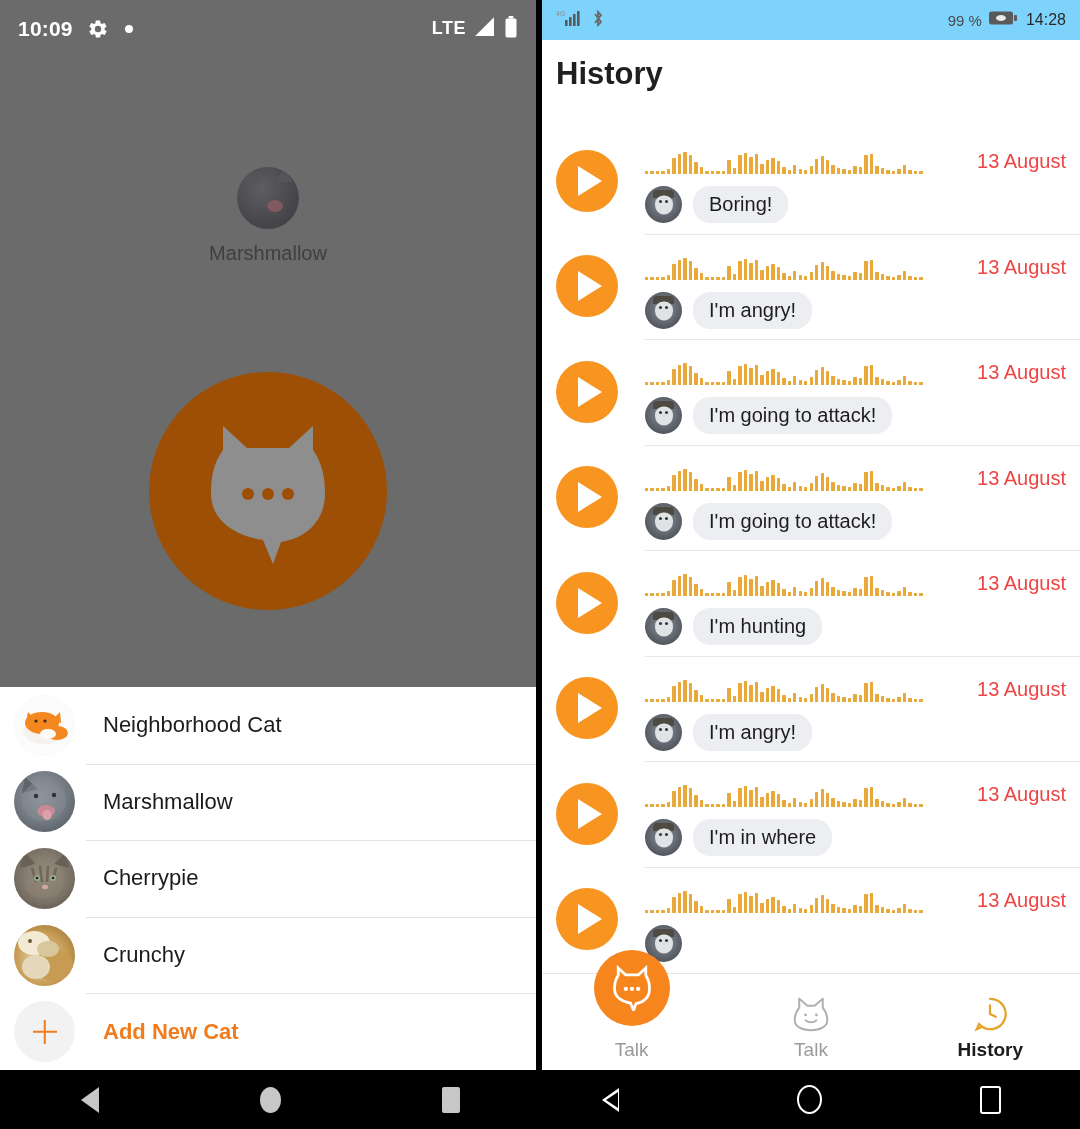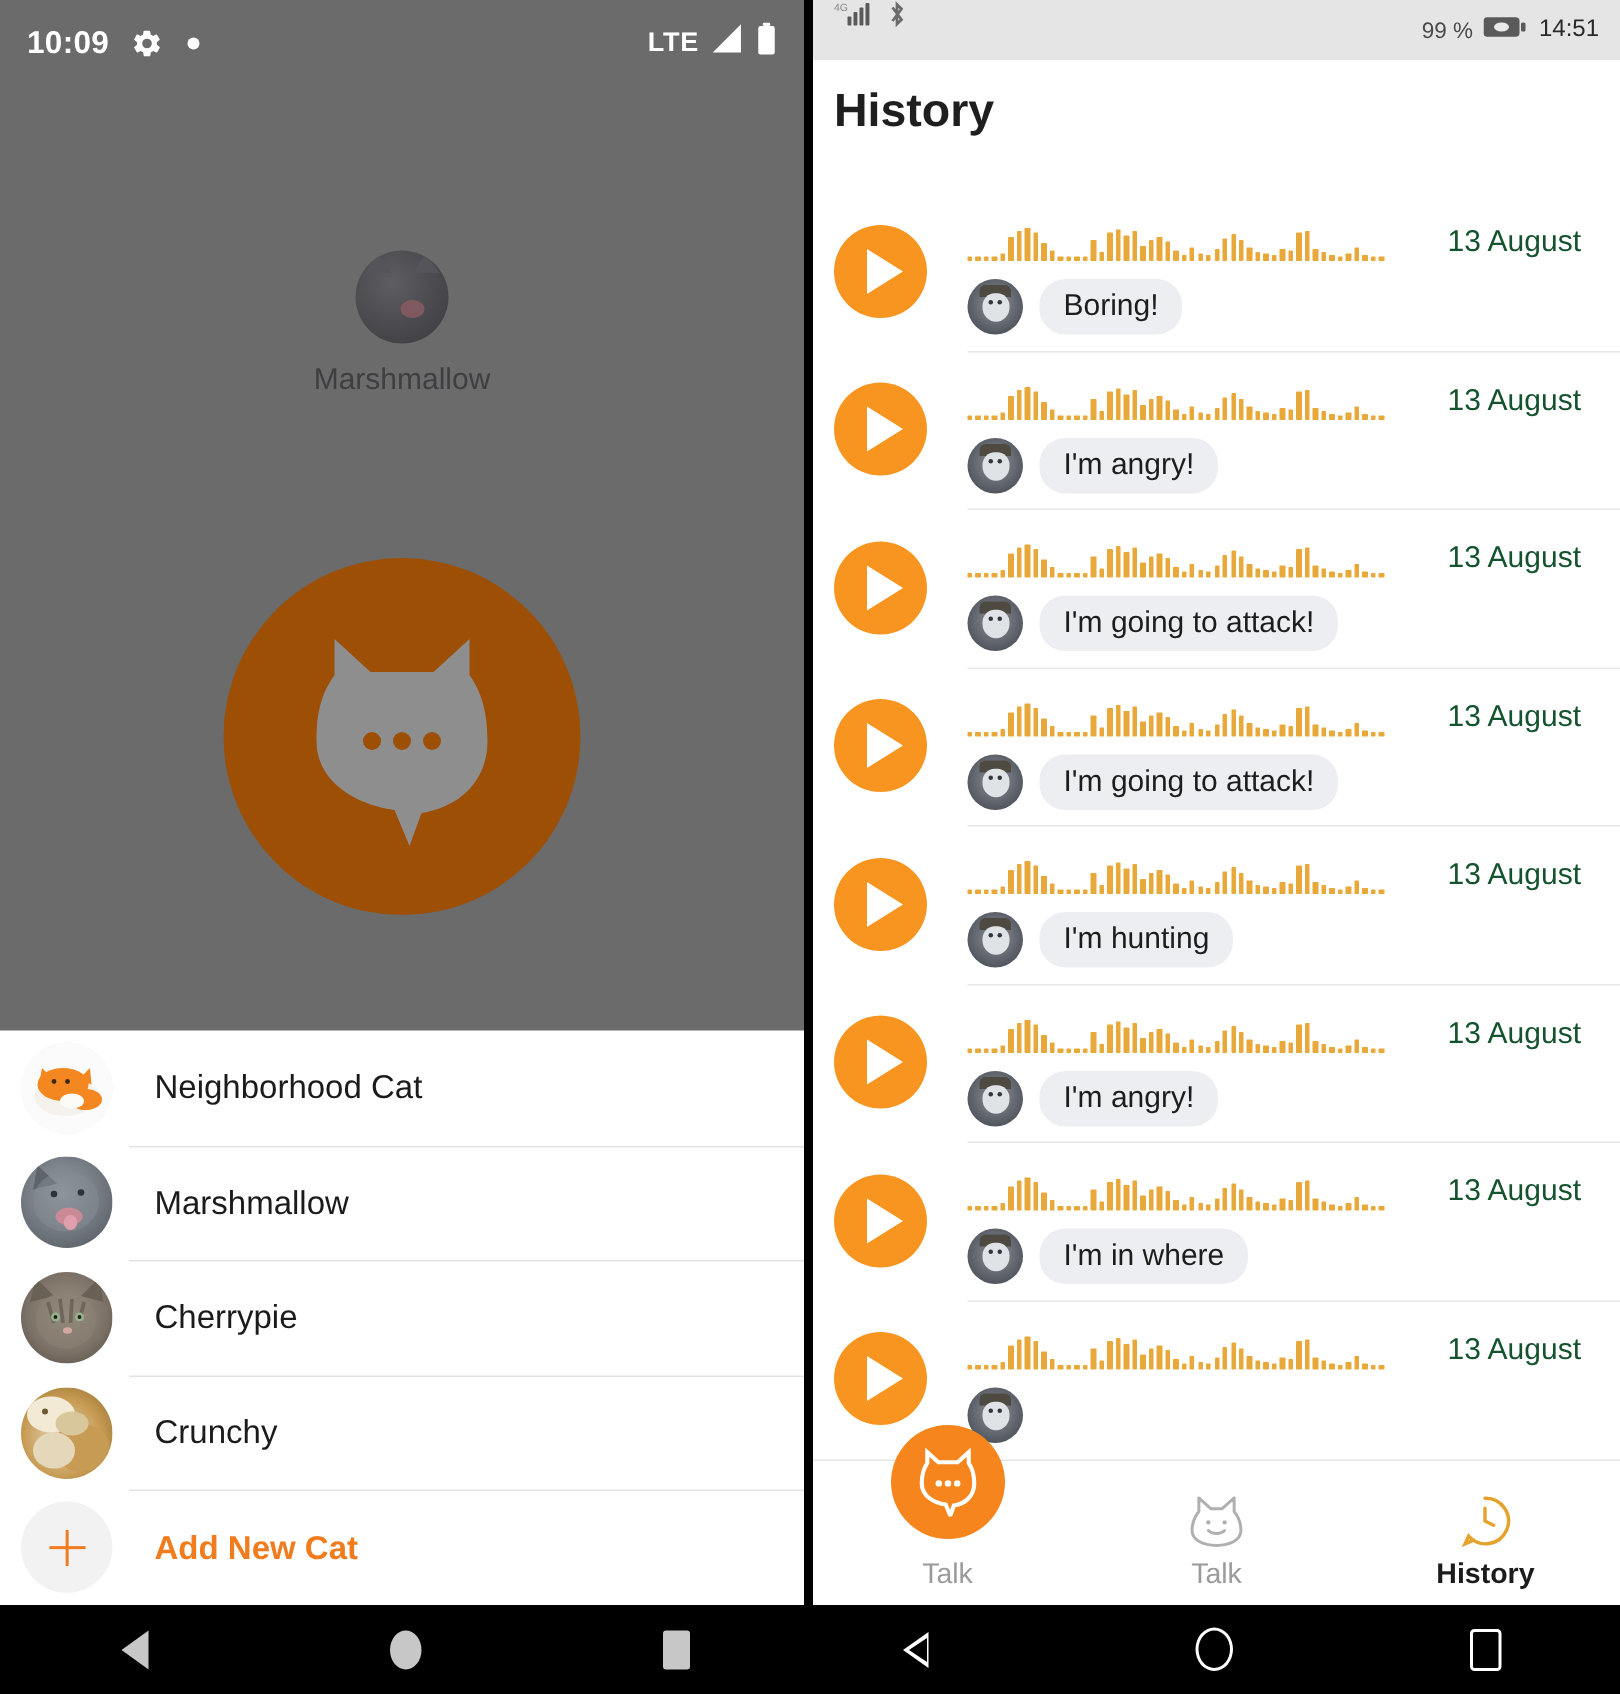--- a/index.html
+++ b/index.html
@@ -99,22 +99,22 @@
   .art-cherrypie { background: radial-gradient(circle at 50% 45%, #9e9384 0%, #7a7065 60%, #514a41 100%); }
   .art-crunchy  { background: radial-gradient(circle at 45% 55%, #e8dcc4 0%, #c79b53 55%, #8d6a2d 100%); }
 
   
   .right-panel {
     position: absolute; left: 542px; top: 0; width: 538px; height: 1070px;
     background: #ffffff; overflow: hidden;
   }
   .r-statusbar {
     position: absolute; left: 0; top: 0; width: 538px; height: 40px;
-    display: flex; padding: 0 14px;
-    color: #4a4a4a; background: #e5e5e5;
+    display: flex; align-items: center; padding: 0 14px;
+    color: #4a4a4a; background: #7dd3fc;
   }
   .r-right { margin-left: auto; display: flex; align-items: center; gap: 7px; }
   .r-batt-pct { font-size: 15px; color: #4a4a4a; }
   .r-time { font-size: 16px; color: #2a2a2a; }
   .r-title {
     position: absolute; left: 14px; top: 56px;
     font-size: 31px; font-weight: bold; color: #1f1f1f;
   }
 
   .hist-list { position: absolute; left: 0; top: 128px; width: 538px; height: 845px; }
@@ -151,22 +151,22 @@
   }
   .msg-av .e { position: absolute; top: 38%; width: 3px; height: 3px; border-radius: 50%; background: #33373d; }
   .msg-av .e.l { left: 38%; }
   .msg-av .e.r { right: 38%; }
   .msg-av .hat { position: absolute; left: 22%; right: 22%; top: 12%; height: 8px; background: #4e4a42; border-radius: 4px 4px 0 0; }
   .bubble {
     margin-left: 11px; background: #eceef1; color: #1d1d1d;
     border-radius: 17px; padding: 7px 16px; font-size: 20px; white-space: nowrap;
   }
   .hist-date {
-    flex: none; margin-right: 26px; align-self: flex-start; margin-top: 22px;
-    font-size: 20px; color: #14532d;
+    flex: none; margin-right: 14px; align-self: flex-start; margin-top: 22px;
+    font-size: 20px; color: #ef4444;
   }
 
   
   .bottom-nav {
     position: absolute; left: 0; bottom: 0; width: 538px; height: 97px;
     background: #ffffff; border-top: 1px solid #e6e6e6;
     display: flex;
   }
   .nav-item {
     flex: 1; display: flex; flex-direction: column; align-items: center;
@@ -360,21 +360,21 @@
       </span>
       <span class="r-right">
         <span class="r-batt-pct">99 %</span>
         <span>
           <svg width="30" height="16" viewBox="0 0 30 16">
             <rect x="0" y="1.5" width="24" height="13" rx="2.5" fill="#5a5a5a"></rect>
             <rect x="25" y="5" width="3" height="6" rx="1" fill="#5a5a5a"></rect>
             <ellipse cx="12" cy="8" rx="5" ry="3" fill="#e9e9e9"></ellipse>
           </svg>
         </span>
-        <span class="r-time">14:51</span>
+        <span class="r-time">14:28</span>
       </span>
     </div>
 
     <div class="r-title">History</div>
 
     <div class="hist-list">
 
     <div class="hist-row">
           <div class="play-btn">
             <span class="play-tri"></span>

